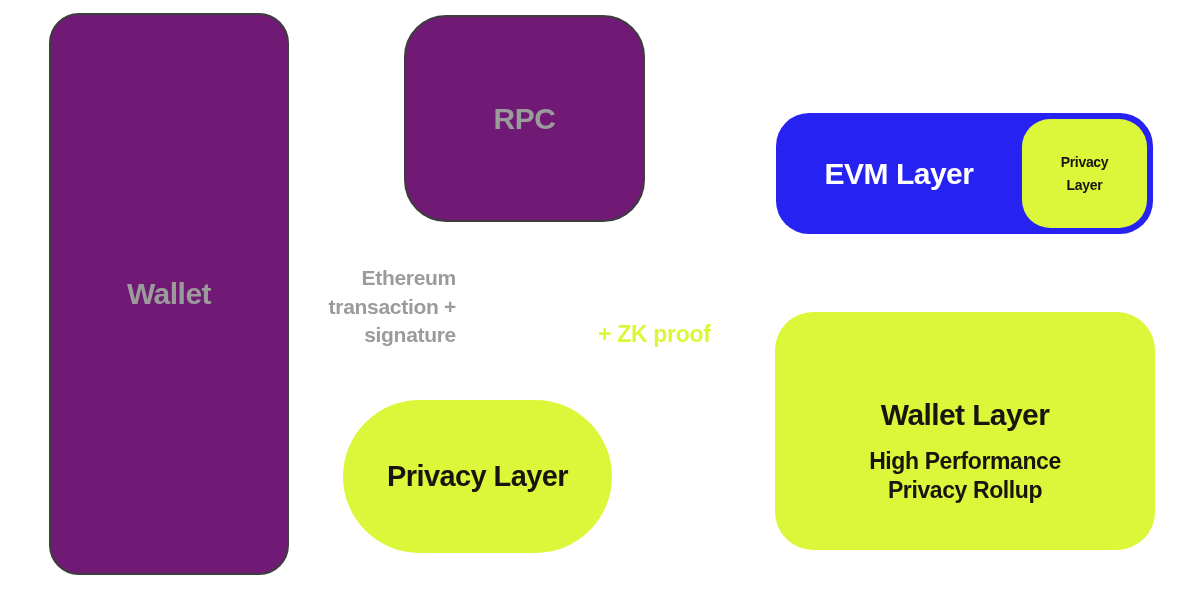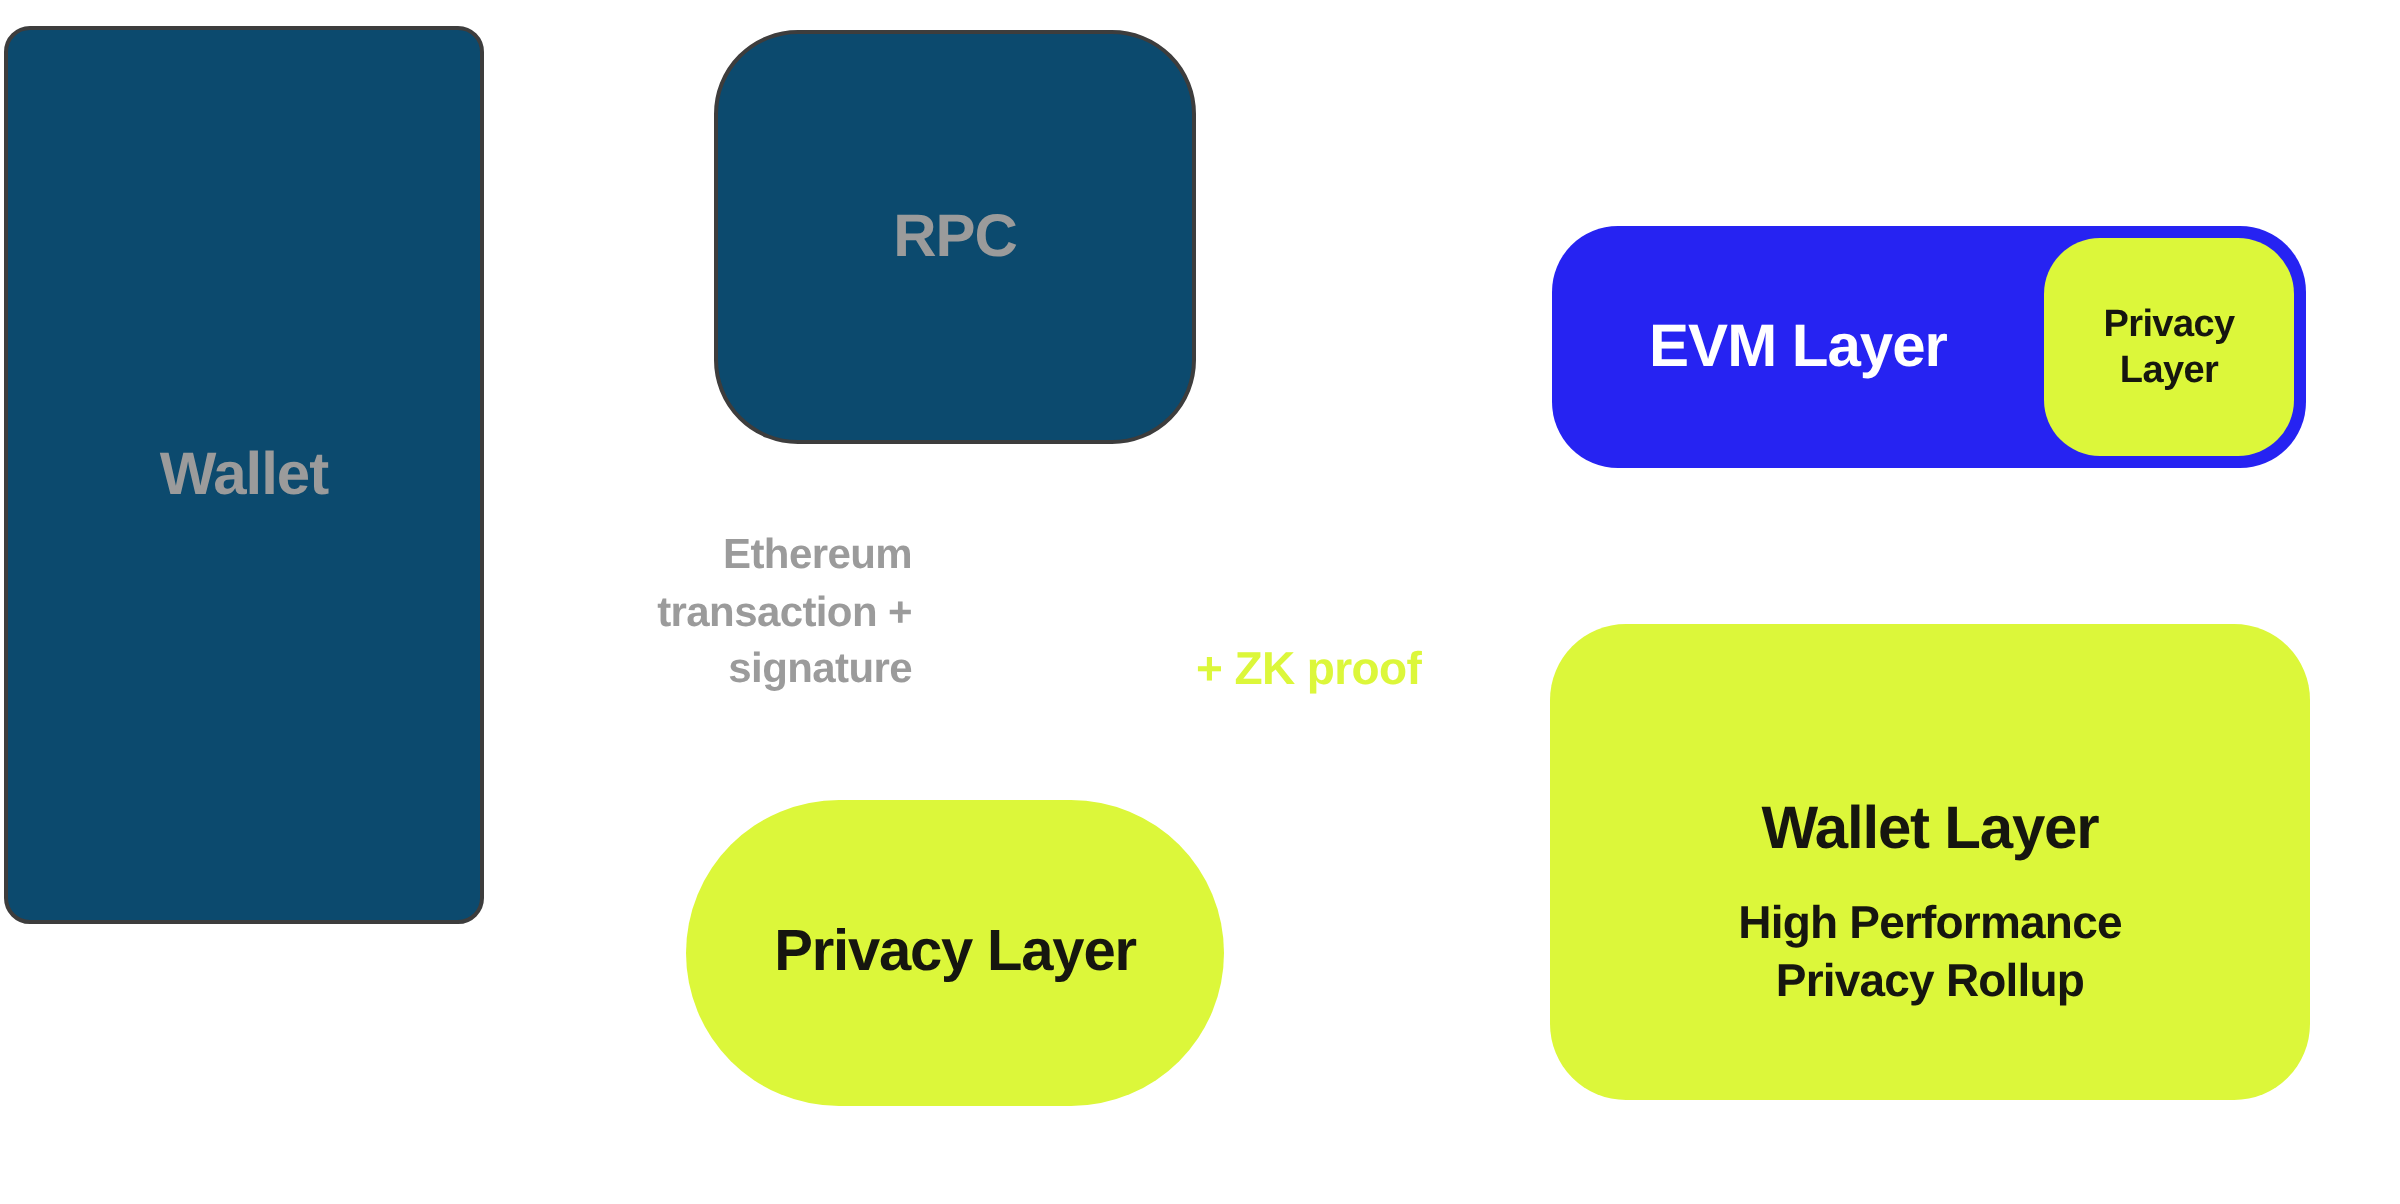--- a/index.html
+++ b/index.html
@@ -14,26 +14,27 @@
   html,body{background:#fff;}
   body{font-family:"Liberation Sans","DejaVu Sans",sans-serif;}
   .canvas{
     position:relative;
     width:1200px;height:602px;
     background:var(--canvas-bg);
     overflow:hidden;
   }
   .node{position:absolute;display:flex;align-items:center;justify-content:center;}
   .outlined{
-    background:#0c4a6e;
+    background:#701a75;
     border:2px solid var(--outline-gray);
+    margin-left:47px;
   }
   .wallet-box{
-    left:2px;top:13px;width:240px;height:449px;
-    border-radius:13px;
+    left:2px;top:13px;width:240px;height:562px;
+    border-radius:30px;
   }
   .rpc-box{
     left:357px;top:15px;width:241px;height:207px;
     border-radius:42px;
   }
   .ghost-label{
     color:var(--muted-gray);
     font-size:30px;font-weight:bold;letter-spacing:-0.5px;
   }
   .eth-annotation{
@@ -70,21 +71,21 @@
   .bridge-box{
     width:125px;height:109px;
     margin-right:6px;
     background:var(--accent-yellow);
     border-radius:28px;
     display:flex;flex-direction:column;align-items:center;justify-content:center;
     flex:0 0 auto;
   }
   .bridge-line{
     color:var(--text-dark);
-    font-size:19px;font-weight:bold;line-height:23px;letter-spacing:-0.3px;
+    font-size:14px;font-weight:bold;line-height:23px;letter-spacing:-0.3px;
   }
   .privacy-layer-box{
     left:775px;top:312px;width:380px;height:238px;
     background:var(--accent-yellow);
     border-radius:38px;
     display:flex;flex-direction:column;align-items:center;justify-content:center;
     padding-top:40px;
   }
   .privacy-layer-title{
     color:var(--text-dark);

